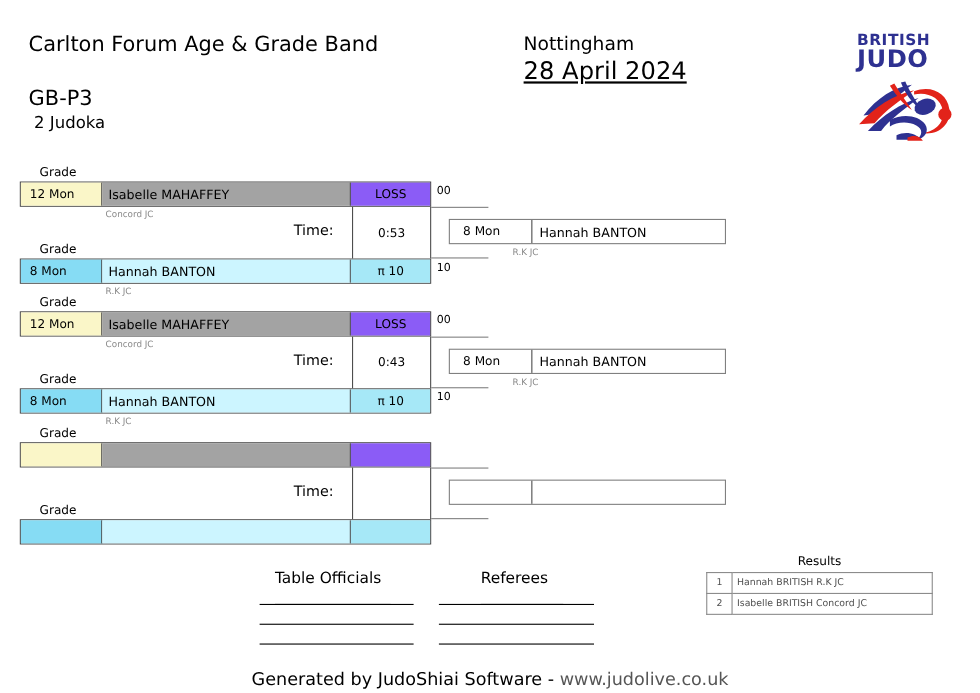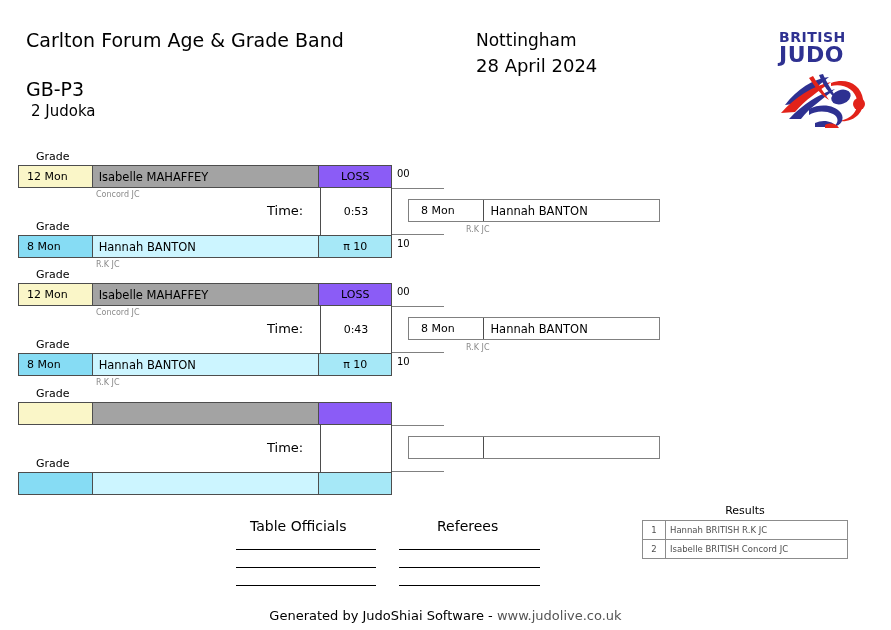--- a/index.html
+++ b/index.html
@@ -17,21 +17,21 @@
   }
 
   
   #header-title-block { position: absolute; left: 26px; top: 28px; }
   .title-line1 { font-size: 19px; line-height: 25px; letter-spacing: 0px; }
   .title-line2 { font-size: 19px; line-height: 25px; margin-top: 24px; }
   .title-judoka { font-size: 15px; line-height: 18px; padding-left: 5px; }
 
   #header-event-block { position: absolute; left: 476px; top: 28px; }
   .event-city { font-size: 17px; line-height: 25px; }
-  .event-date { font-size: 18px; line-height: 25px; }
+  .event-date { font-size: 22px; line-height: 25px; text-decoration: underline; }
 
   
   #logo { position: absolute; left: 779px; top: 30px; width: 92px; height: 98px; }
   .logo-text { font-weight: bold; color: #2e3191; letter-spacing: 0.5px; }
   .logo-british { font-size: 14px; line-height: 15px; }
   .logo-judo { font-size: 22px; line-height: 22px; margin-top: -1px; }
   #logo-mark { position: relative; width: 92px; height: 60px; margin-top: 3px; }
 
   
   #bracket { position: absolute; left: 0; top: 0; width: 891px; height: 630px; }
@@ -189,21 +189,21 @@
   }
   .results-rank { width: 14px; text-align: center; }
 
   
   #footer {
     position: absolute;
     left: 0;
     top: 608px;
     width: 891px;
     text-align: center;
-    font-size: 13px;
+    font-size: 16px;
   }
   .footer-gen { color: #000; }
   .footer-url { color: #555; }
 </style>
 </head>
 <body>
 
 <div id="header-title-block">
   <div class="title-line1">Carlton Forum Age &amp; Grade Band</div>
   <div class="title-line2">GB-P3</div>

